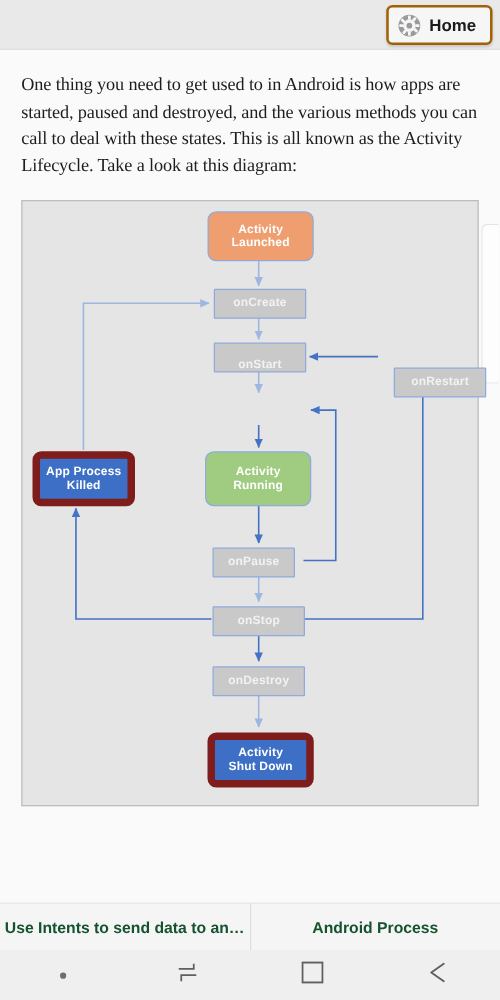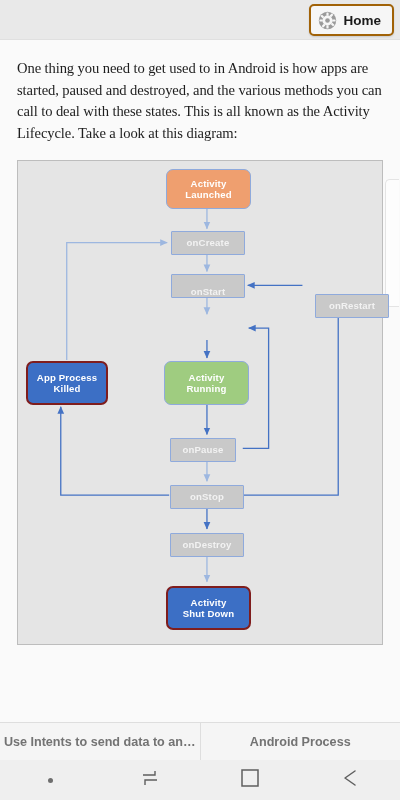--- a/index.html
+++ b/index.html
@@ -107,21 +107,21 @@
     border:1px solid #8faadc;
     border-radius:7px;
   }
   .node.green{
     background:#9fcc80;
     border:1px solid #8faadc;
     border-radius:7px;
   }
   .node.blue{
     background:#3c6fc5;
-    border:2px solid #7f1d1d;
+    border:6px solid #7f1d1d;
     border-radius:7px;
     align-items:center;
   }
   .node span{ display:block; }
 
   .edges{ position:absolute; inset:0; }
 
   
   .tabbar{
     height:38px;
@@ -130,21 +130,21 @@
     display:flex;
     align-items:stretch;
   }
   .tab{
     flex:1;
     display:flex;
     align-items:center;
     justify-content:center;
     font-size:12.6px;
     font-weight:bold;
-    color:#737373;
+    color:#14532d;
     cursor:pointer;
     background:#f5f5f5;
   }
   .tab + .tab{ border-left:1px solid #dedede; }
 
   
   .sysnav{
     height:40px;
     background:#efefef;
     display:flex;

